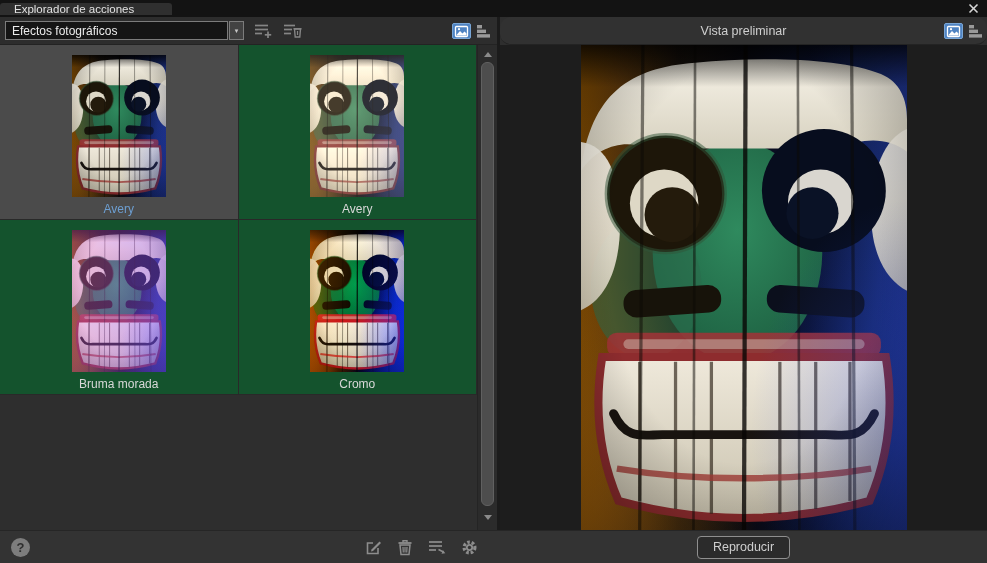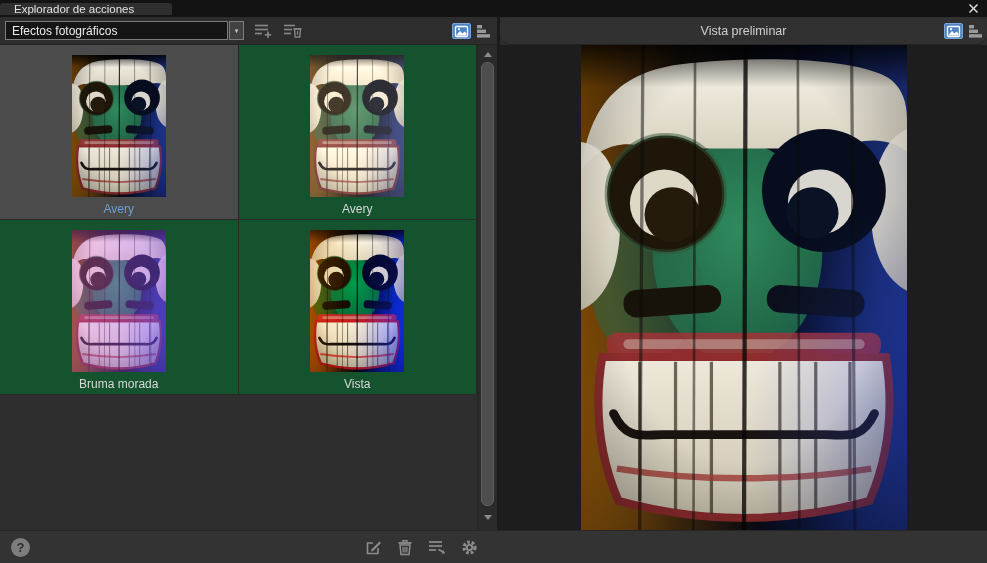--- a/index.html
+++ b/index.html
@@ -298,21 +298,21 @@
             <div class="cell-label">Avery</div>
           </div>
 
           <div class="cell">
             <div class="thumb v-cromo">
               <svg preserveAspectRatio="none">
                   <use href="#totem" width="94" height="142"></use>
                 </svg>
               <div class="overlay"></div>
             </div>
-            <div class="cell-label">Vista</div>
+            <div class="cell-label">Cromo</div>
           </div>
 
           <div class="cell">
             <div class="thumb v-muted">
               <svg preserveAspectRatio="none">
                   <use href="#totem" width="94" height="142"></use>
                 </svg>
               <div class="overlay"></div>
             </div>
             <div class="cell-label"></div>
@@ -404,15 +404,18 @@
         </svg>
       </div>
       <div class="bb-ic">
         <svg width="17" height="17" viewBox="0 0 17 17">
           <circle cx="8.5" cy="8.5" r="5.4" fill="none" stroke="#8d8d8d" stroke-width="3.2" stroke-dasharray="2.6 1.9"></circle>
           <circle cx="8.5" cy="8.5" r="3.6" fill="#8d8d8d"></circle>
           <circle cx="8.5" cy="8.5" r="1.7" fill="#333333"></circle>
         </svg>
       </div>
     </div>
+    <div class="bb-right">
+      <button class="play-btn">Reproducir</button>
+    </div>
   </div>
 
 </div>
 
 </body></html>

